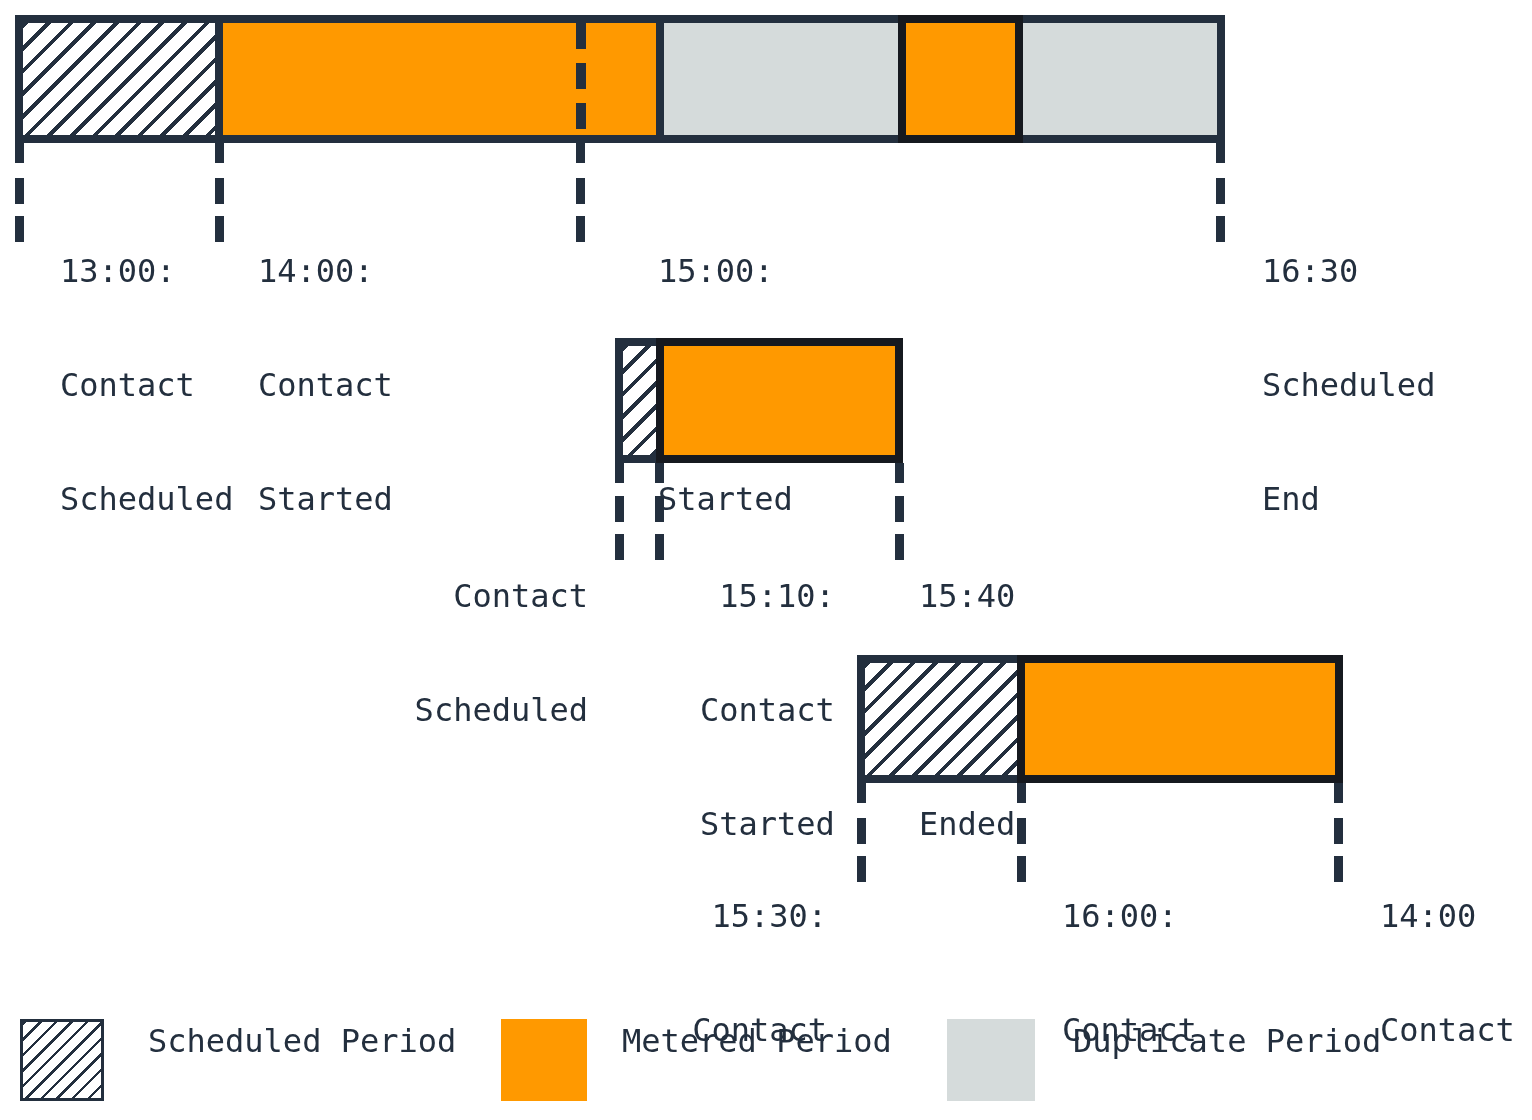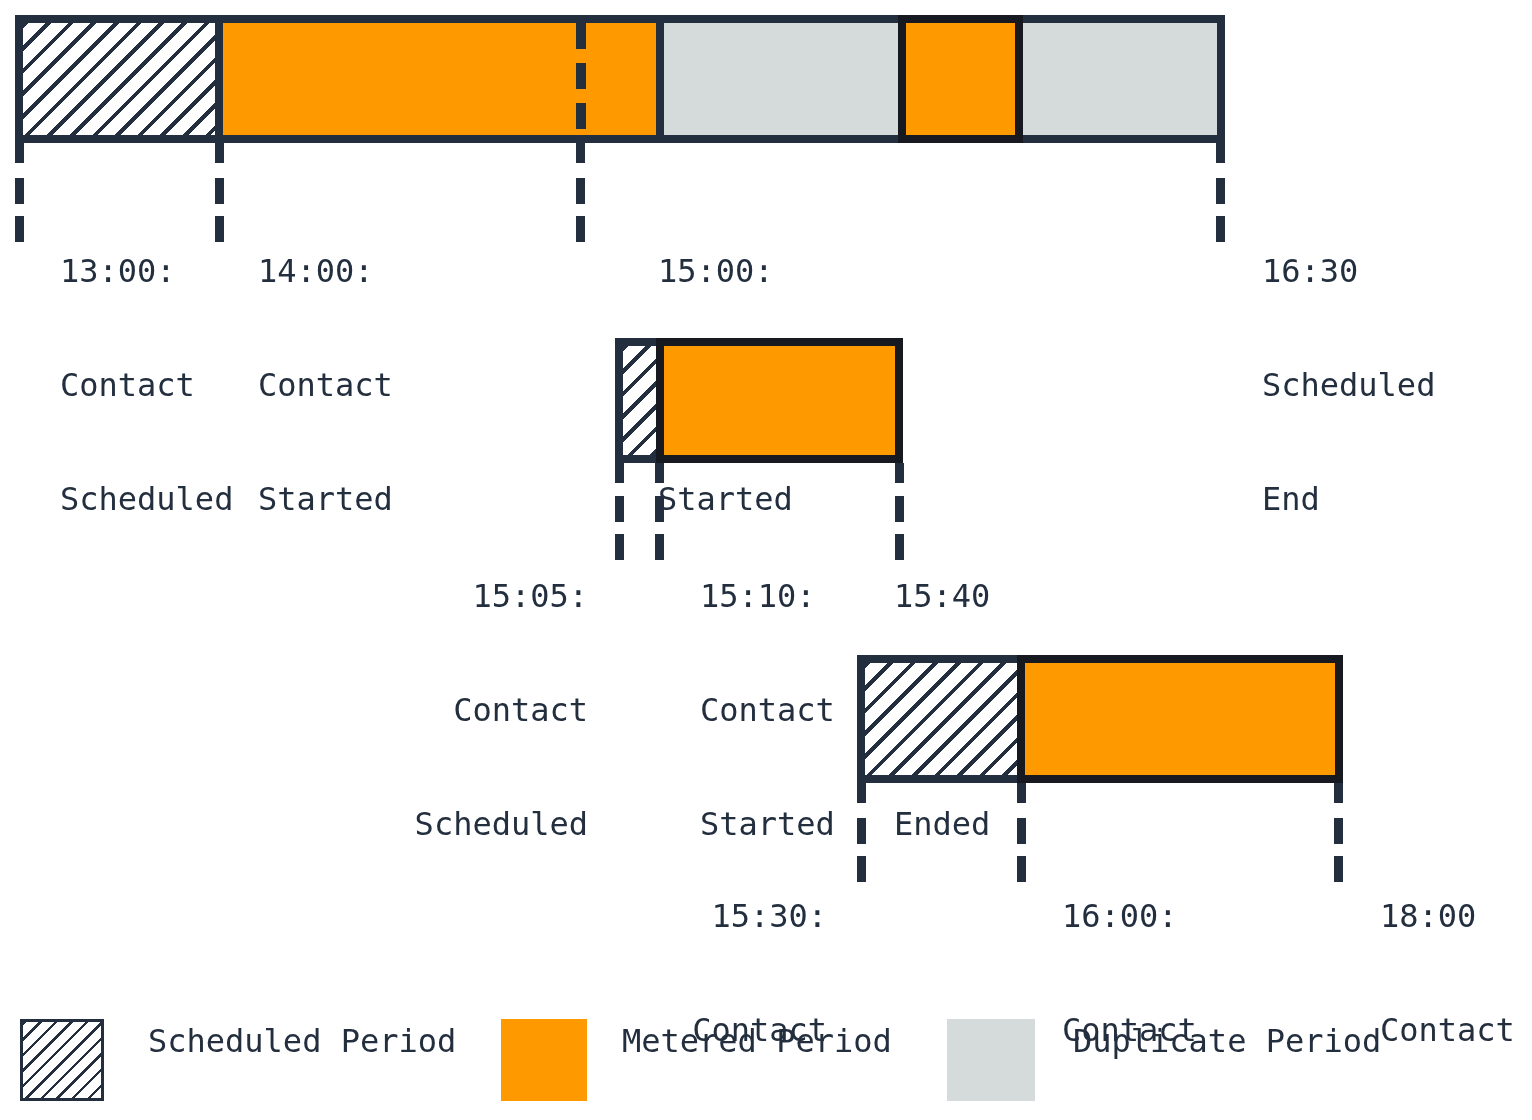--- a/index.html
+++ b/index.html
@@ -80,30 +80,29 @@
   <div class="abs mbox" style="left:656px;top:338px;width:247px;height:125px;"></div>
 
   <div class="abs tick" style="left:615px;top:463px;"></div>
   <div class="abs dtick" style="left:615px;top:496px;"></div>
   <div class="abs tick" style="left:655px;top:463px;"></div>
   <div class="abs dtick" style="left:655px;top:496px;"></div>
   <div class="abs tick" style="left:895px;top:463px;"></div>
   <div class="abs dtick" style="left:895px;top:496px;"></div>
 
   <div class="abs label r" style="left:338px;top:501px;width:250px;">
-    <div>15:05:</div>
     <div>Contact</div>
     <div>Scheduled</div>
   </div>
-  <div class="abs label" style="left:700px;top:501px;">
+  <div class="abs label" style="left:700px;top:501px;text-align:right;">
     <div>15:10:</div>
     <div>Contact</div>
     <div>Started</div>
   </div>
-  <div class="abs label" style="left:894px;top:501px;">
+  <div class="abs label" style="left:919px;top:501px;">
     <div>15:40</div>
     <div>Contact</div>
     <div>Ended</div>
   </div>
 
   <div class="abs frame hatch" style="left:857px;top:655px;width:168px;height:128px;z-index:1;"></div>
   <div class="abs mbox" style="left:1017px;top:655px;width:326px;height:128px;"></div>
 
   <div class="abs tick" style="left:857px;top:783px;"></div>
   <div class="abs dtick" style="left:857px;top:818px;"></div>
@@ -116,21 +115,21 @@
     <div>15:30:</div>
     <div>Contact</div>
     
   </div>
   <div class="abs label" style="left:1062px;top:821px;">
     <div>16:00:</div>
     <div>Contact</div>
     
   </div>
   <div class="abs label" style="left:1380px;top:821px;">
-    <div>18:00</div>
+    <div>14:00</div>
     <div>Contact</div>
     
   </div>
 
   <div>
     <div class="abs hatch-sm swatch-border" style="left:20px;top:1019px;width:84px;height:82px;"></div>
     <div class="abs label" style="left:148px;top:1022px;">Scheduled Period</div>
 
     <div class="abs fill-orange" style="left:501px;top:1019px;width:86px;height:82px;"></div>
     <div class="abs label" style="left:622px;top:1022px;">Metered Period</div>

